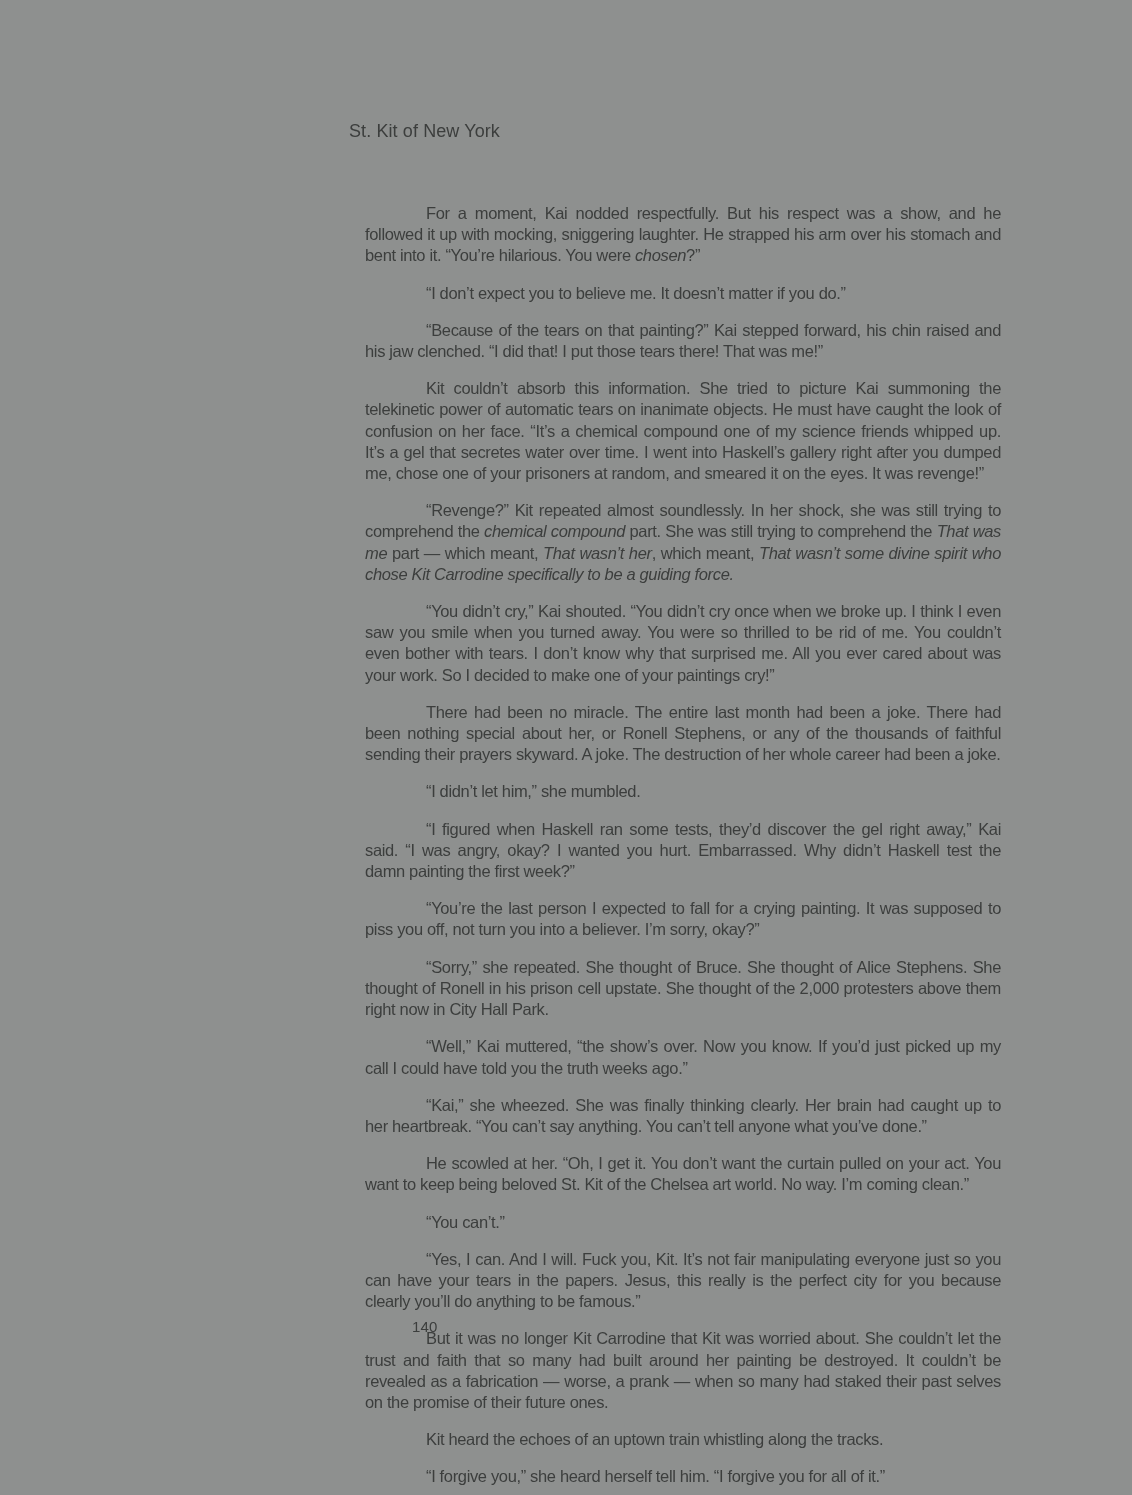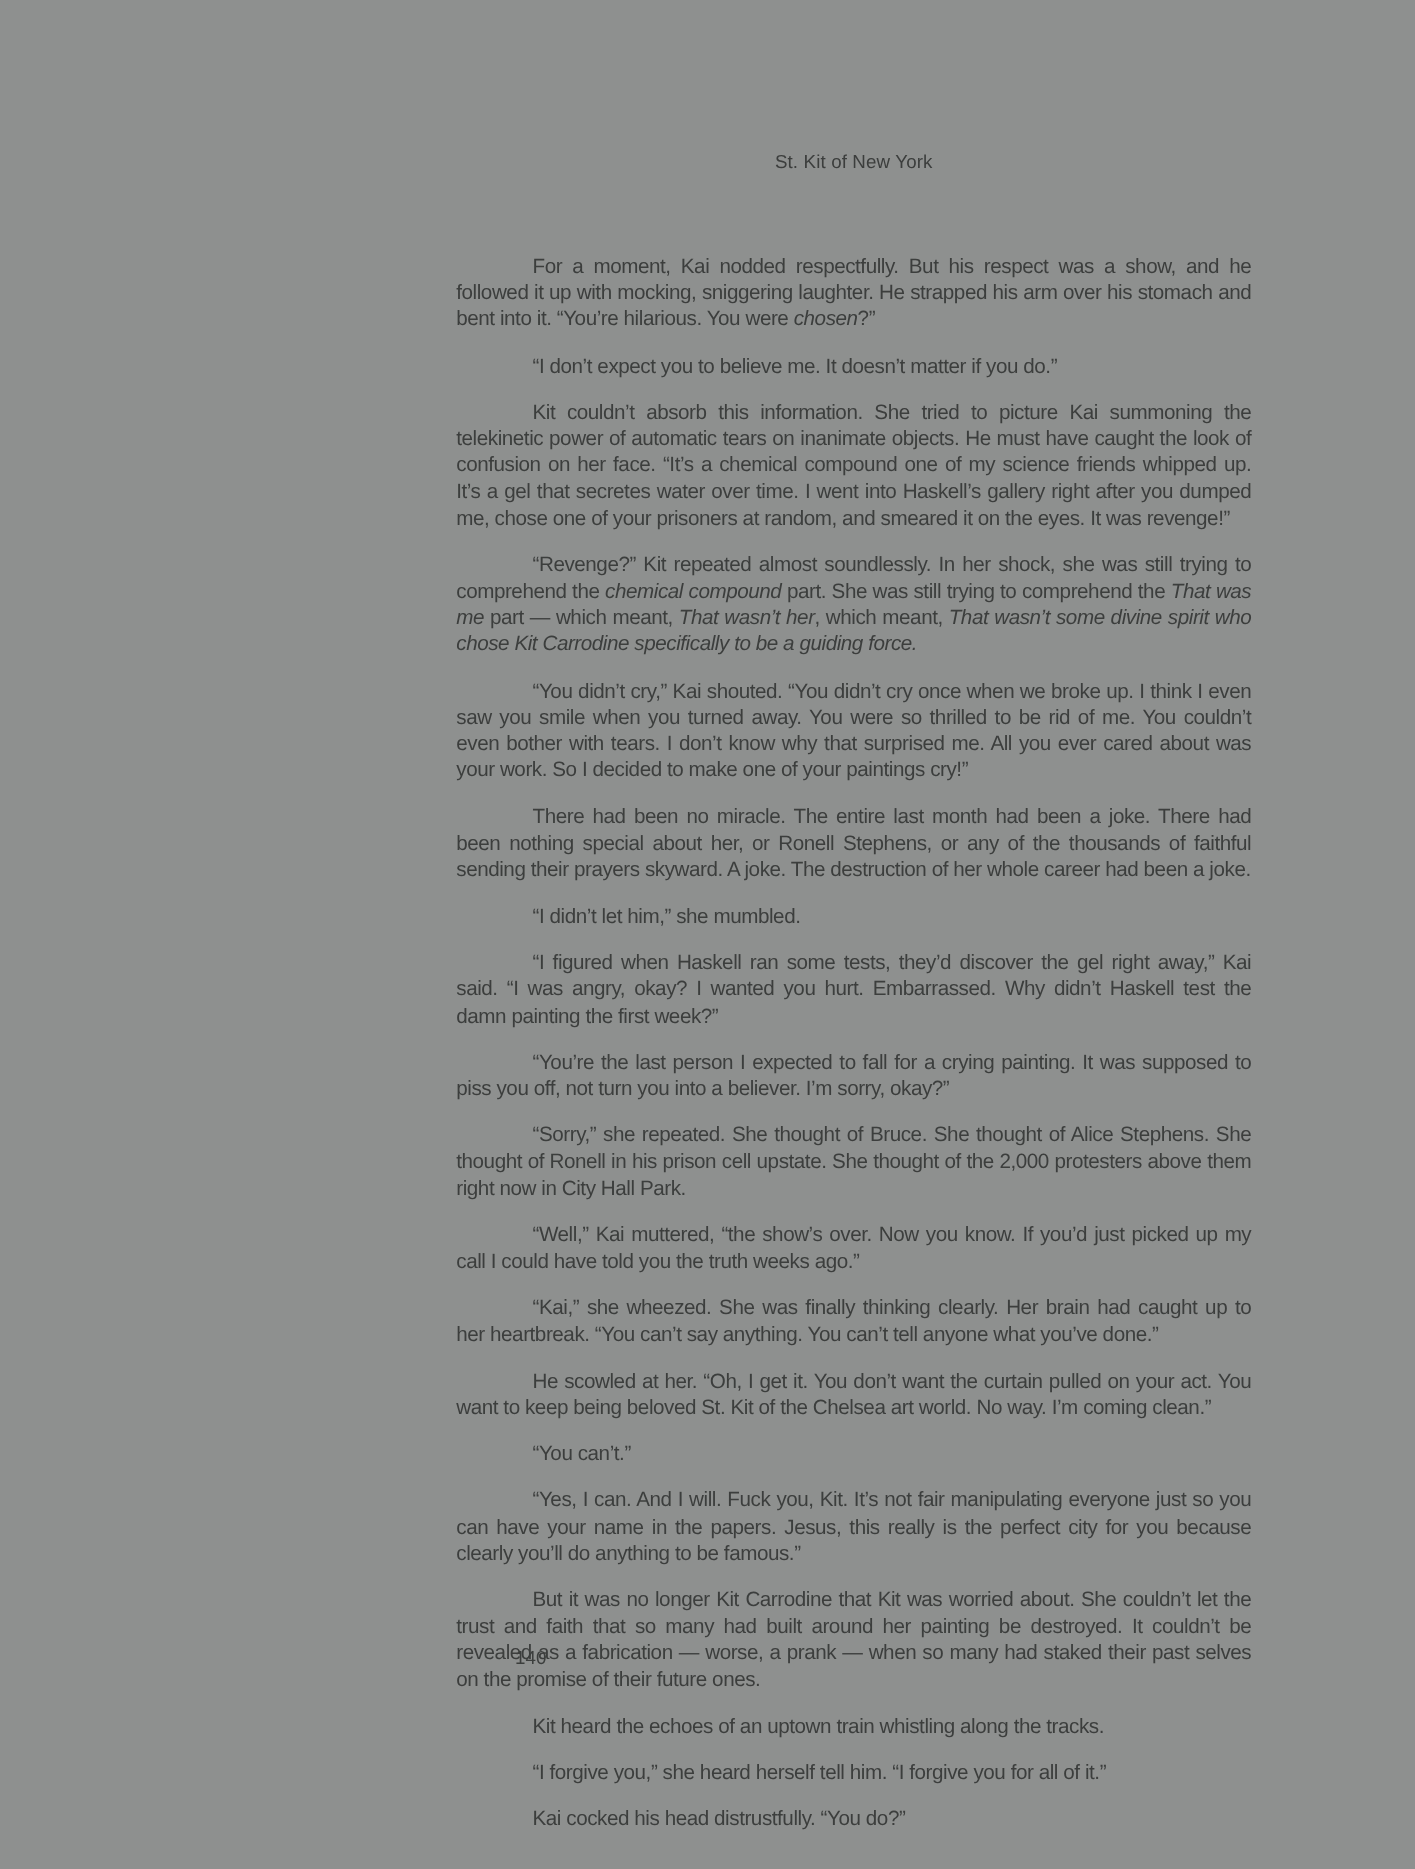--- a/index.html
+++ b/index.html
@@ -12,22 +12,22 @@
     position: relative;
     background: var(--background, #8e908f);
     font-family: "Liberation Sans", "DejaVu Sans", sans-serif;
     overflow: hidden;
   }
   .running-header {
     position: absolute;
     left: 349px;
     top: 121px;
     width: 668px;
-    text-align: center;
-    font-size: 15px;
+    text-align: left;
+    font-size: 18px;
     letter-spacing: 0.1px;
     color: var(--text, #3c3e3d);
   }
   .text-block {
     position: absolute;
     left: 349px;
     top: 187px;
     width: 668px;
     font-size: 16.5px;
     line-height: 21.2px;
@@ -54,32 +54,33 @@
   }
 </style>
 </head>
 <body>
 
 <div class="running-header">St. Kit of New York</div>
 
 <div class="text-block">
     <p><span>For a moment, Kai nodded respectfully. But his respect was a show, and he followed it up with mocking, sniggering laughter. He strapped his arm over his stomach and bent into it. “You’re hilarious. You were </span><em>chosen</em><span>?”</span></p>
     <p><span>“I don’t expect you to believe me. It doesn’t matter if you do.”</span></p>
+    <p><span>“Because of the tears on that painting?” Kai stepped forward, his chin raised and his jaw clenched. “I did that! I put those tears there! That was me!”</span></p>
     <p><span>Kit couldn’t absorb this information. She tried to picture Kai summoning the telekinetic power of automatic tears on inanimate objects. He must have caught the look of confusion on her face. “It’s a chemical compound one of my science friends whipped up. It’s a gel that secretes water over time. I went into Haskell’s gallery right after you dumped me, chose one of your prisoners at random, and smeared it on the eyes. It was revenge!”</span></p>
     <p><span>“Revenge?” Kit repeated almost soundlessly. In her shock, she was still trying to comprehend the </span><em>chemical compound</em><span> part. She was still trying to comprehend the </span><em>That was me</em><span> part — which meant, </span><em>That wasn’t her</em><span>, which meant, </span><em>That wasn’t some divine spirit who chose Kit Carrodine specifically to be a guiding force.</em></p>
     <p><span>“You didn’t cry,” Kai shouted. “You didn’t cry once when we broke up. I think I even saw you smile when you turned away. You were so thrilled to be rid of me. You couldn’t even bother with tears. I don’t know why that surprised me. All you ever cared about was your work. So I decided to make one of your paintings cry!”</span></p>
     <p><span>There had been no miracle. The entire last month had been a joke. There had been nothing special about her, or Ronell Stephens, or any of the thousands of faithful sending their prayers skyward. A joke. The destruction of her whole career had been a joke.</span></p>
     <p><span>“I didn’t let him,” she mumbled.</span></p>
     <p><span>“I figured when Haskell ran some tests, they’d discover the gel right away,” Kai said. “I was angry, okay? I wanted you hurt. Embarrassed. Why didn’t Haskell test the damn painting the first week?”</span></p>
     <p><span>“You’re the last person I expected to fall for a crying painting. It was supposed to piss you off, not turn you into a believer. I’m sorry, okay?”</span></p>
     <p><span>“Sorry,” she repeated. She thought of Bruce. She thought of Alice Stephens. She thought of Ronell in his prison cell upstate. She thought of the 2,000 protesters above them right now in City Hall Park.</span></p>
     <p><span>“Well,” Kai muttered, “the show’s over. Now you know. If you’d just picked up my call I could have told you the truth weeks ago.”</span></p>
     <p><span>“Kai,” she wheezed. She was finally thinking clearly. Her brain had caught up to her heartbreak. “You can’t say anything. You can’t tell anyone what you’ve done.”</span></p>
     <p><span>He scowled at her. “Oh, I get it. You don’t want the curtain pulled on your act. You want to keep being beloved St. Kit of the Chelsea art world. No way. I’m coming clean.”</span></p>
     <p><span>“You can’t.”</span></p>
-    <p><span>“Yes, I can. And I will. Fuck you, Kit. It’s not fair manipulating everyone just so you can have your name in the papers. Jesus, this really is the perfect city for you because clearly you’ll do anything to be famous.”</span></p>
+    <p><span>“Yes, I can. And I will. Fuck you, Kit. It’s not fair manipulating everyone just so you can have your tears in the papers. Jesus, this really is the perfect city for you because clearly you’ll do anything to be famous.”</span></p>
     <p><span>But it was no longer Kit Carrodine that Kit was worried about. She couldn’t let the trust and faith that so many had built around her painting be destroyed. It couldn’t be revealed as a fabrication — worse, a prank — when so many had staked their past selves on the promise of their future ones.</span></p>
     <p><span>Kit heard the echoes of an uptown train whistling along the tracks.</span></p>
     <p><span>“I forgive you,” she heard herself tell him. “I forgive you for all of it.”</span></p>
     <p><span>Kai cocked his head distrustfully. “You do?”</span></p>
   </div>
 
 <div class="page-number">140</div>
 
 </body></html>

